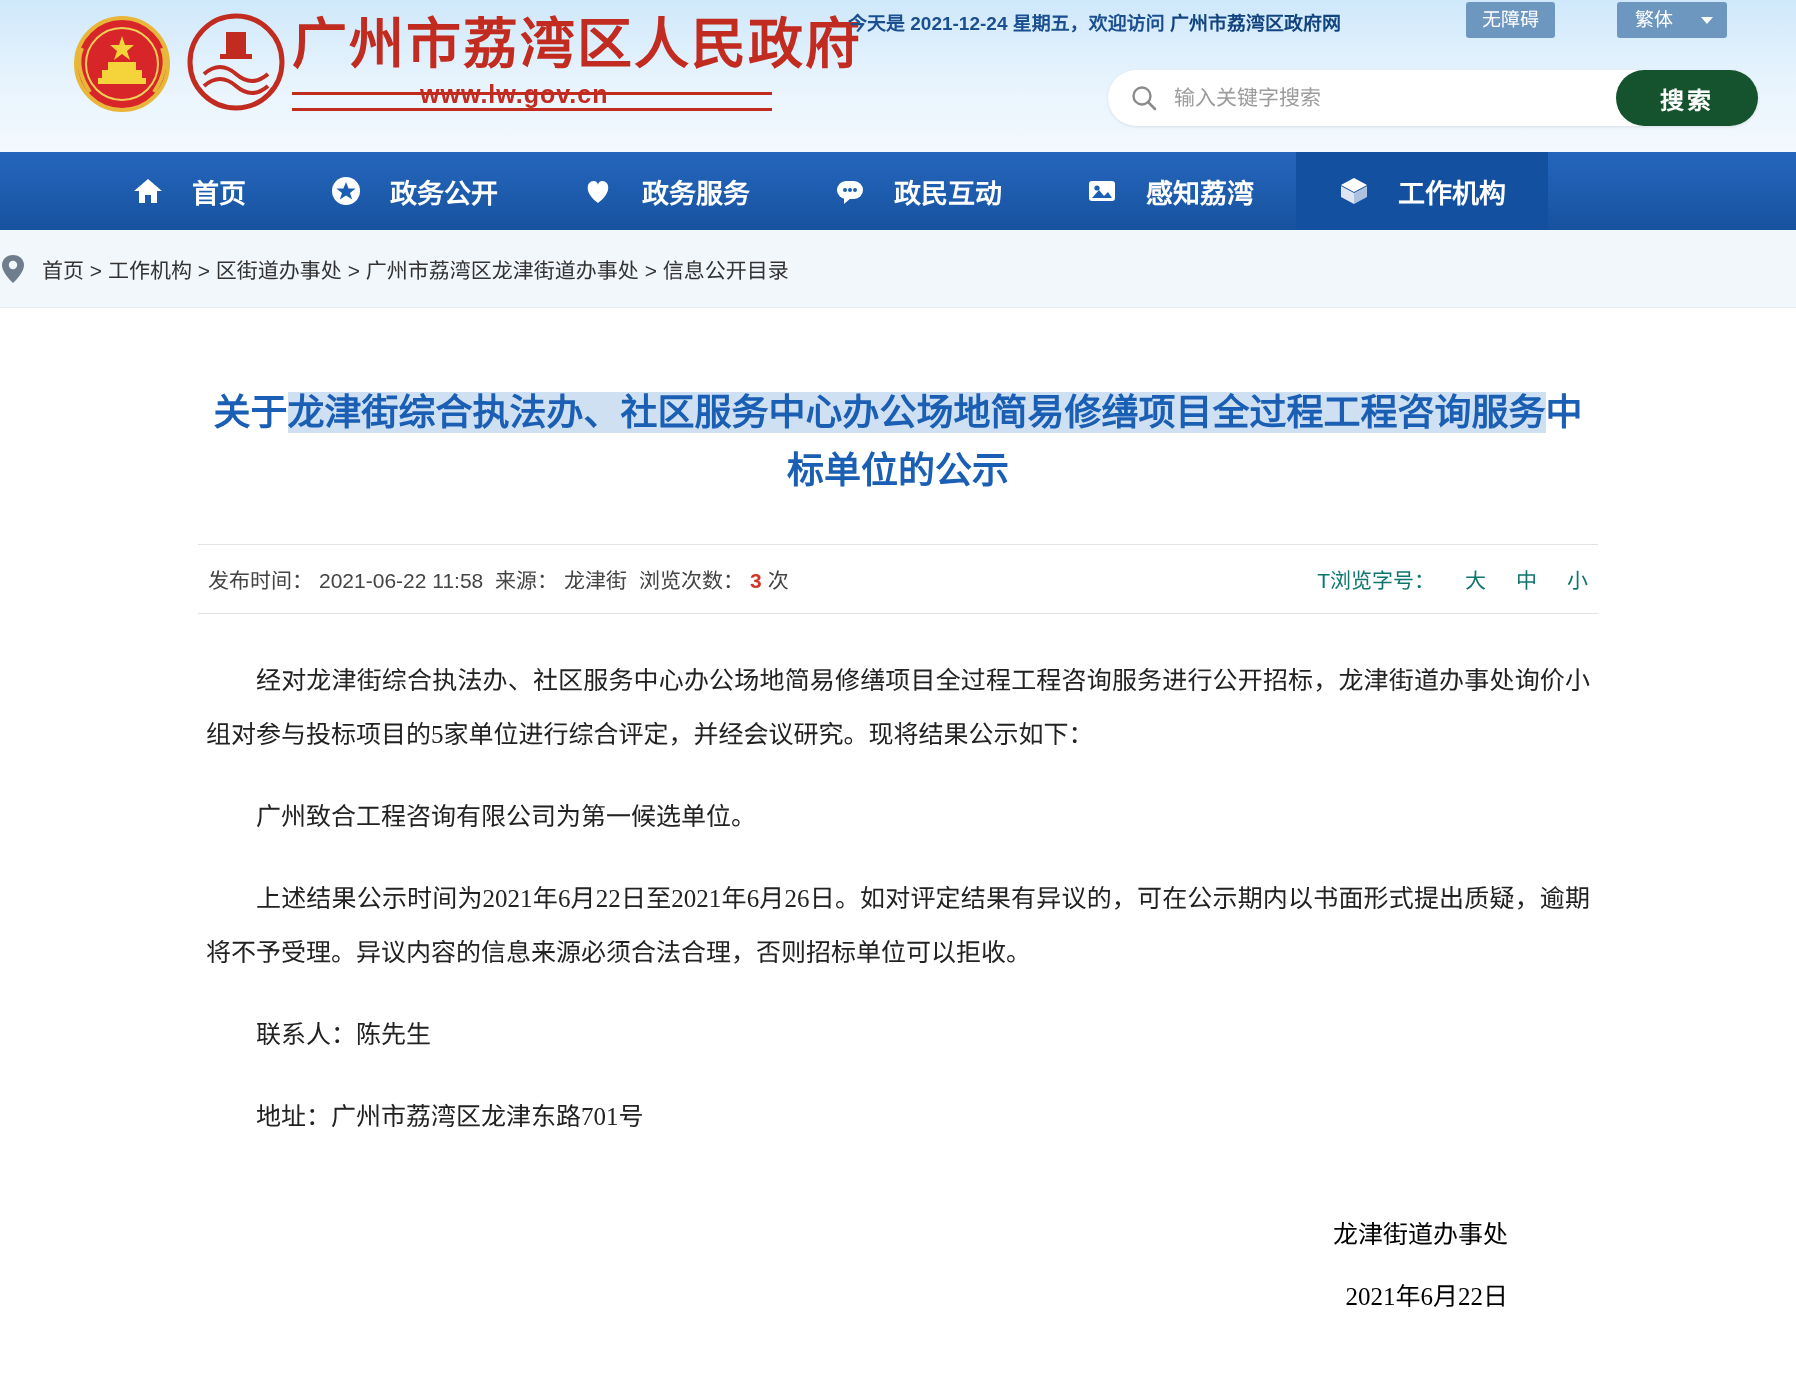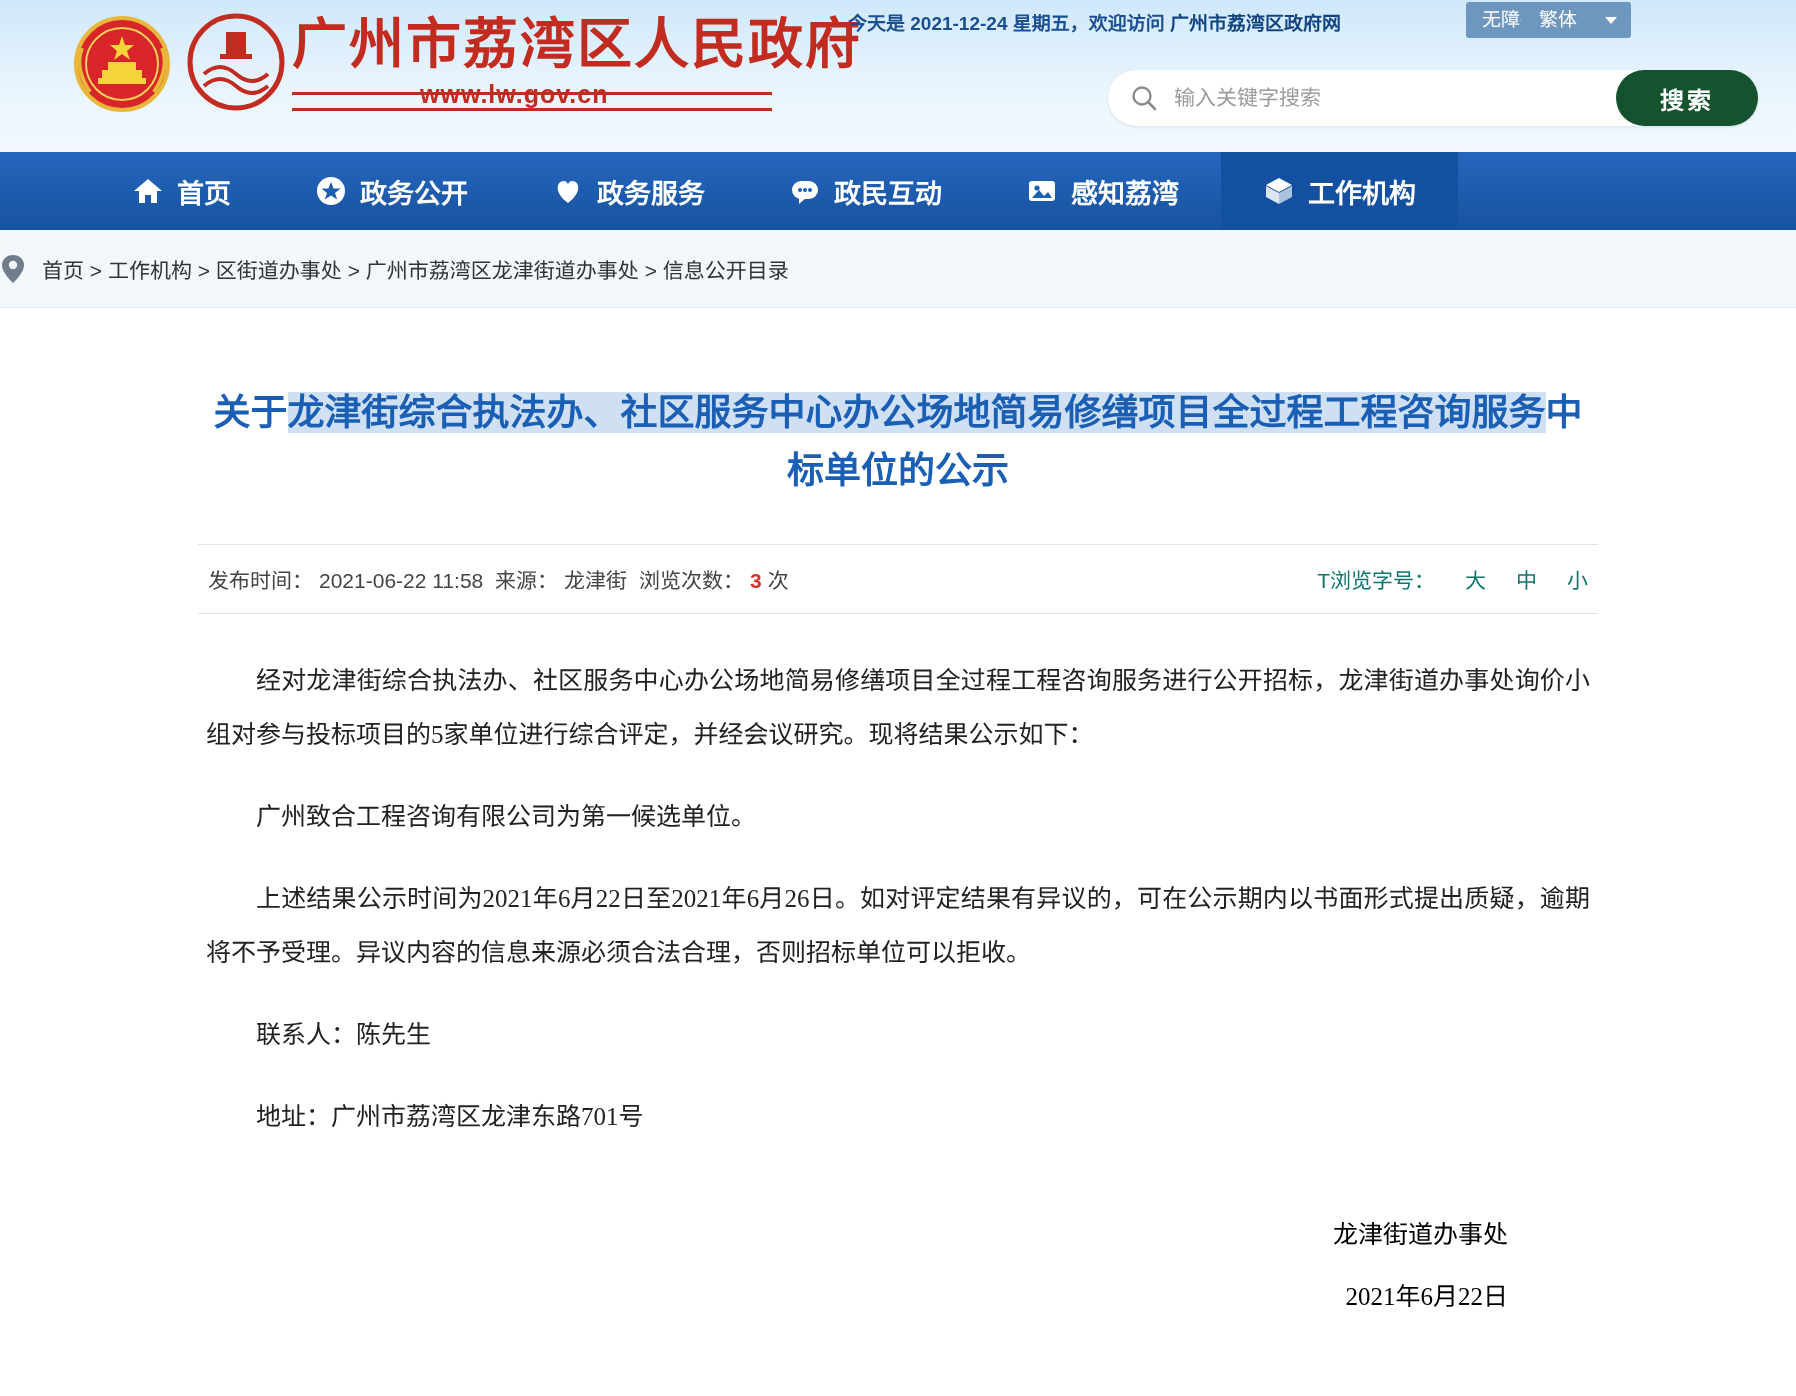--- a/index.html
+++ b/index.html
@@ -85,21 +85,21 @@
     color: #ffffff;
     font-size: 19px;
     border: none;
     border-radius: 3px;
     padding: 0 16px;
     line-height: 36px;
     cursor: pointer;
     white-space: nowrap;
   }
   .btn-access { left: 1466px; }
-  .btn-trad { left: 1521px; width: 110px; text-align: left; padding-left: 18px;}
+  .btn-trad { left: 1617px; width: 110px; text-align: left; padding-left: 18px;}
   .btn-trad .caret {
     position: absolute;
     right: 14px; top: 15px;
     width: 0; height: 0;
     border-left: 6px solid transparent;
     border-right: 6px solid transparent;
     border-top: 7px solid #ffffff;
   }
 
   .search-wrap {
@@ -146,21 +146,21 @@
     display: flex;
     height: 78px;
     background: #1a5fb4;
     background: linear-gradient(180deg,#2566bd 0%, #17529f 100%);
     align-items: stretch;
     padding-left: 90px;
   }
   .nav-item {
     display: flex;
     align-items: center;
-    gap: 13px;
+    gap: 28px;
     padding: 0 42px;
     color: #ffffff;
     font-size: 27px;
     font-weight: bold;
     cursor: pointer;
     white-space: nowrap;
   }
   .nav-item.active { background: #1450a0; }
   .nav-item .nav-ico {
     width: 32px; height: 32px;

